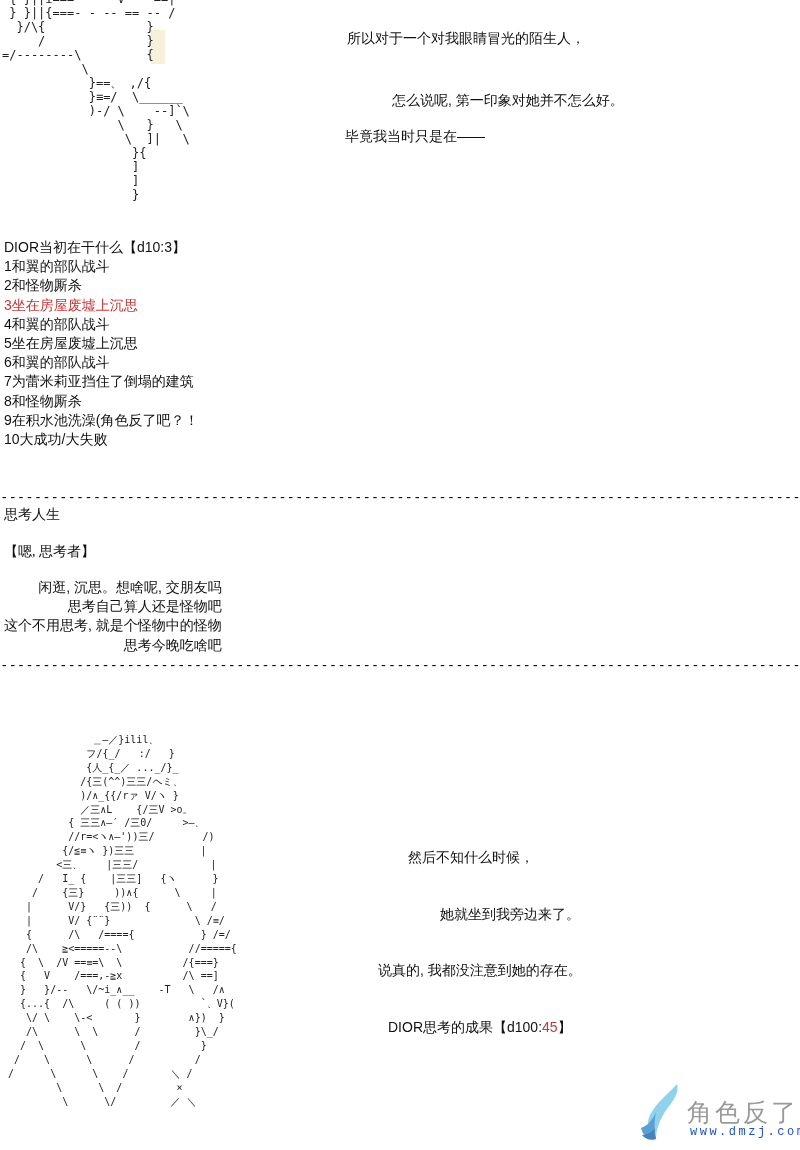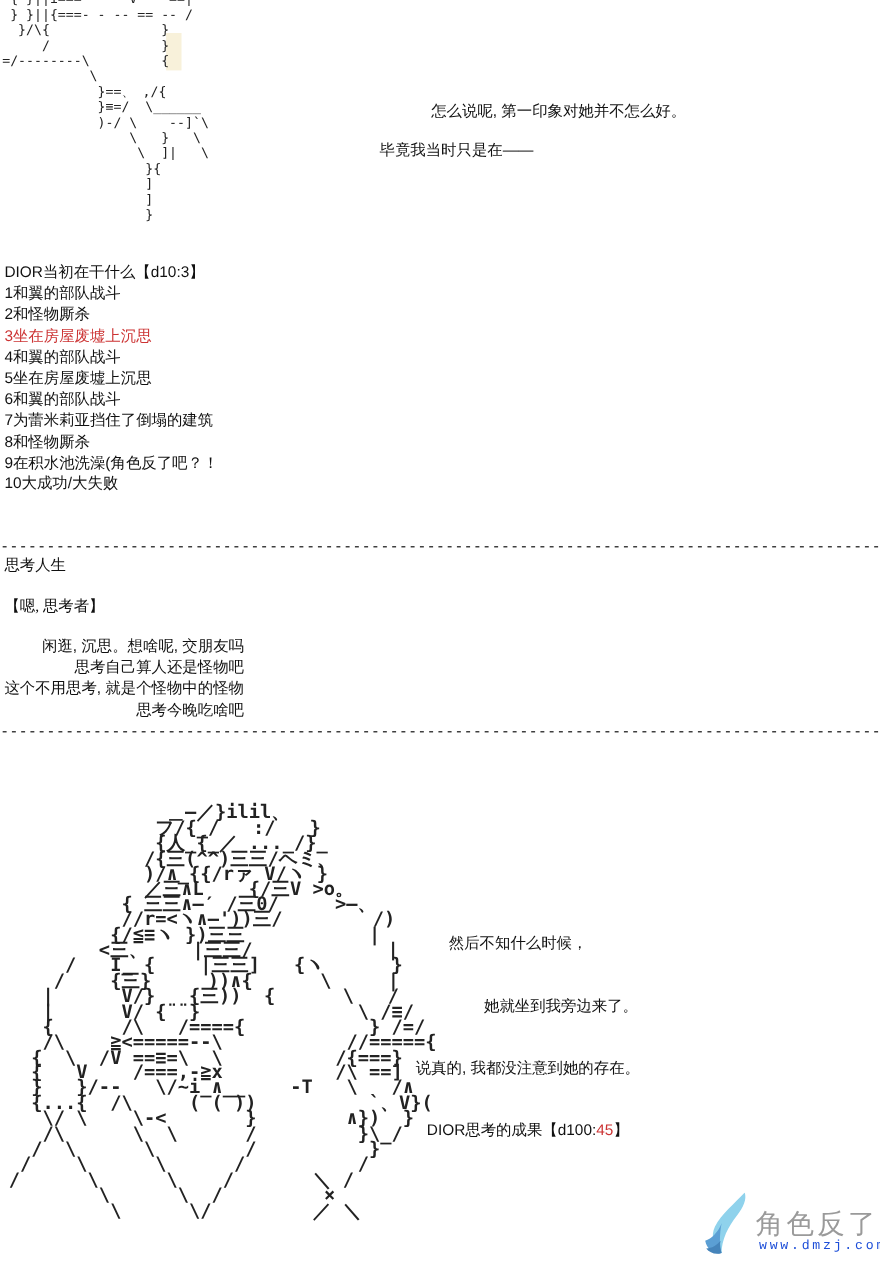--- a/index.html
+++ b/index.html
@@ -3,21 +3,21 @@
 <meta charset="utf-8">
 <style>
   * { margin:0; padding:0; box-sizing:border-box; }
   html,body { background:#ffffff; }
   .canvas { position:relative; width:800px; height:1150px; background:#fff; overflow:hidden;
             font-family:"Liberation Sans", sans-serif; color:#111; }
   .abs { position:absolute; }
   .cn { font-size:14px; line-height:18px; white-space:nowrap; color:#111; }
   .aa { font-family:"DejaVu Sans Mono", monospace; font-size:12px; line-height:14px;
         white-space:pre; color:#222; }
-  .aa-main { font-size:17px; line-height:13.9px;font-weight:bold; }
+  .aa-main { font-size:10px; line-height:13.9px; }
   .list .row { height:19.2px; font-size:14px; white-space:nowrap; }
   .red { color:#cc3333; }
   .divider { width:800px; overflow:hidden; white-space:nowrap; font-size:14px; line-height:14px;
              color:#111; font-family:"DejaVu Sans Mono", monospace; letter-spacing:0px; }
   .think .row { height:19.2px; font-size:14px; white-space:nowrap;text-align:right; }
   .hl-rect { background:#f8f1da; }
   .wm-name { font-size:25px; letter-spacing:3px; color:#9a9a9a; white-space:nowrap; }
   .wm-url  { font-size:12px; letter-spacing:2.5px; color:#1d4ed8; white-space:nowrap;
              font-family:Liberation Mono, monospace; }
 </style>
@@ -37,20 +37,21 @@
             }==、 ,/{
             }≡=/  \______
             )-/ \    --]`\
                 \   }   \
                  \  ]|   \
                   }{
                   ]
                   ]
                   }</div>
 
+  <div class="abs cn" style="left:347px; top:29px;">所以对于一个对我眼睛冒光的陌生人，</div>
   <div class="abs cn" style="left:392px; top:91px;">怎么说呢, 第一印象对她并不怎么好。</div>
   <div class="abs cn" style="left:345px; top:127px;">毕竟我当时只是在——</div>
 
   <div class="abs list" style="left:4px; top:239px;">
     <div class="row">DIOR当初在干什么【d10:3】</div>
     <div class="row">1和翼的部队战斗</div>
     <div class="row">2和怪物厮杀</div>
     <div class="row red">3坐在房屋废墟上沉思</div>
     <div class="row">4和翼的部队战斗</div>
     <div class="row">5坐在房屋废墟上沉思</div>

